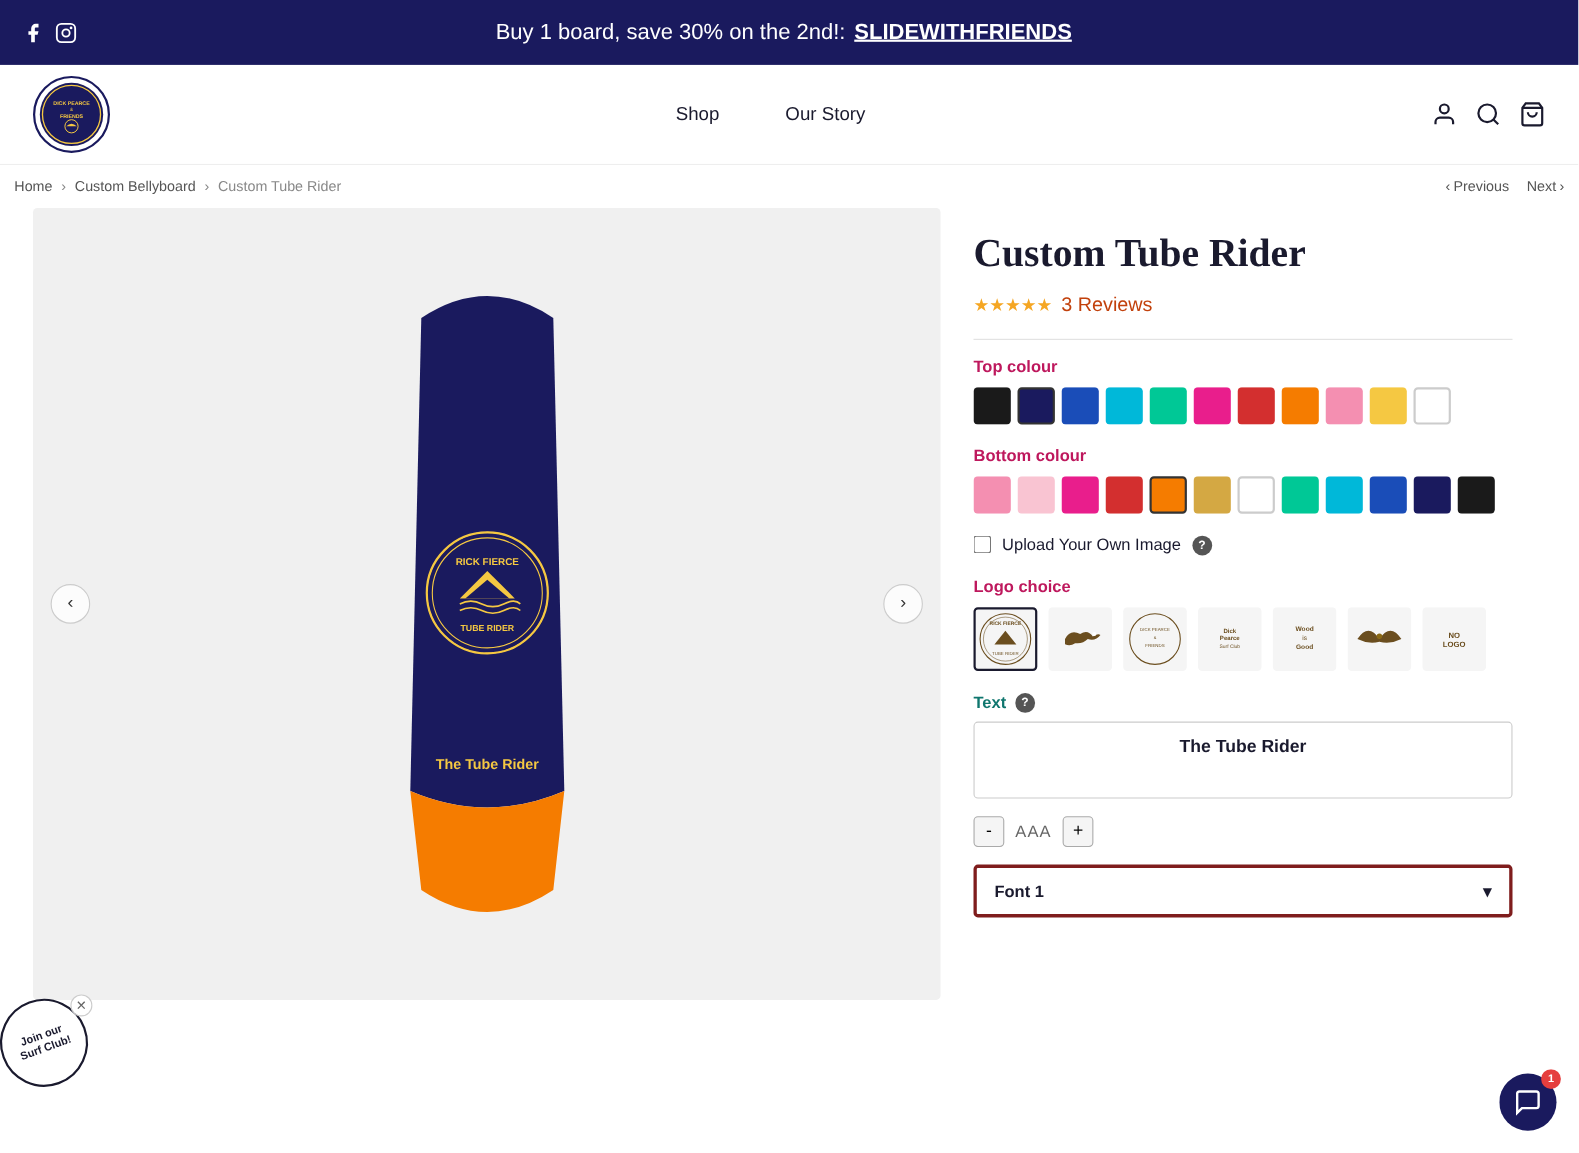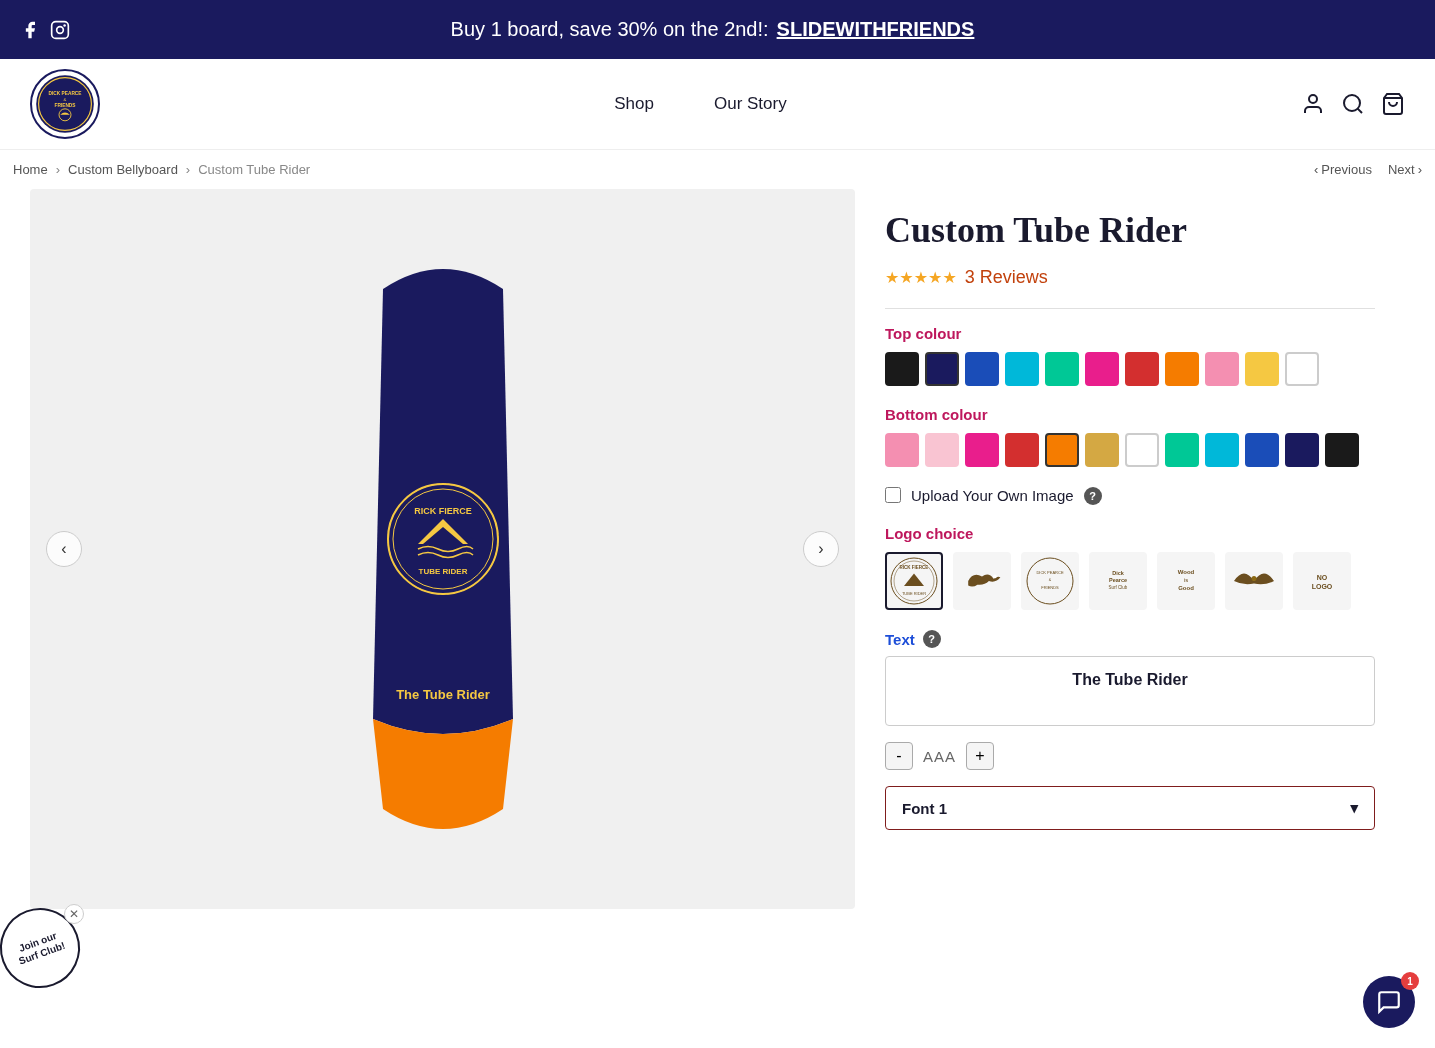--- a/index.html
+++ b/index.html
@@ -194,21 +194,21 @@
     .logo-option.selected { border-color: #1a1a2e; }
 
     
     .text-section { margin-bottom: 16px; }
     .text-label-row {
       display: flex;
       align-items: center;
       gap: 8px;
       margin-bottom: 8px;
     }
-    .text-label { font-size: 15px; font-weight: 600; color: #1d4ed8; }
+    .text-label { font-size: 15px; font-weight: 600; color: #0f766e; }
     .text-input-box {
       border: 1px solid #ccc;
       border-radius: 4px;
       padding: 14px;
       width: 100%;
       min-height: 70px;
       display: flex;
       align-items: flex-start;
       justify-content: center;
     }
@@ -231,21 +231,21 @@
       border-radius: 4px;
       background: #f5f5f5;
       cursor: pointer;
       font-size: 16px;
       display: flex; align-items: center; justify-content: center;
     }
     .font-size-label { font-size: 15px; color: #666; letter-spacing: 1px; }
 
     
     .font-select-box {
-      border: 1px solid #7f1d1d;
+      border: 3px solid #7f1d1d;
       border-radius: 4px;
       padding: 12px 16px;
       width: 100%;
       display: flex;
       align-items: center;
       justify-content: space-between;
       cursor: pointer;
       font-size: 15px;
       font-weight: 600;
     }

